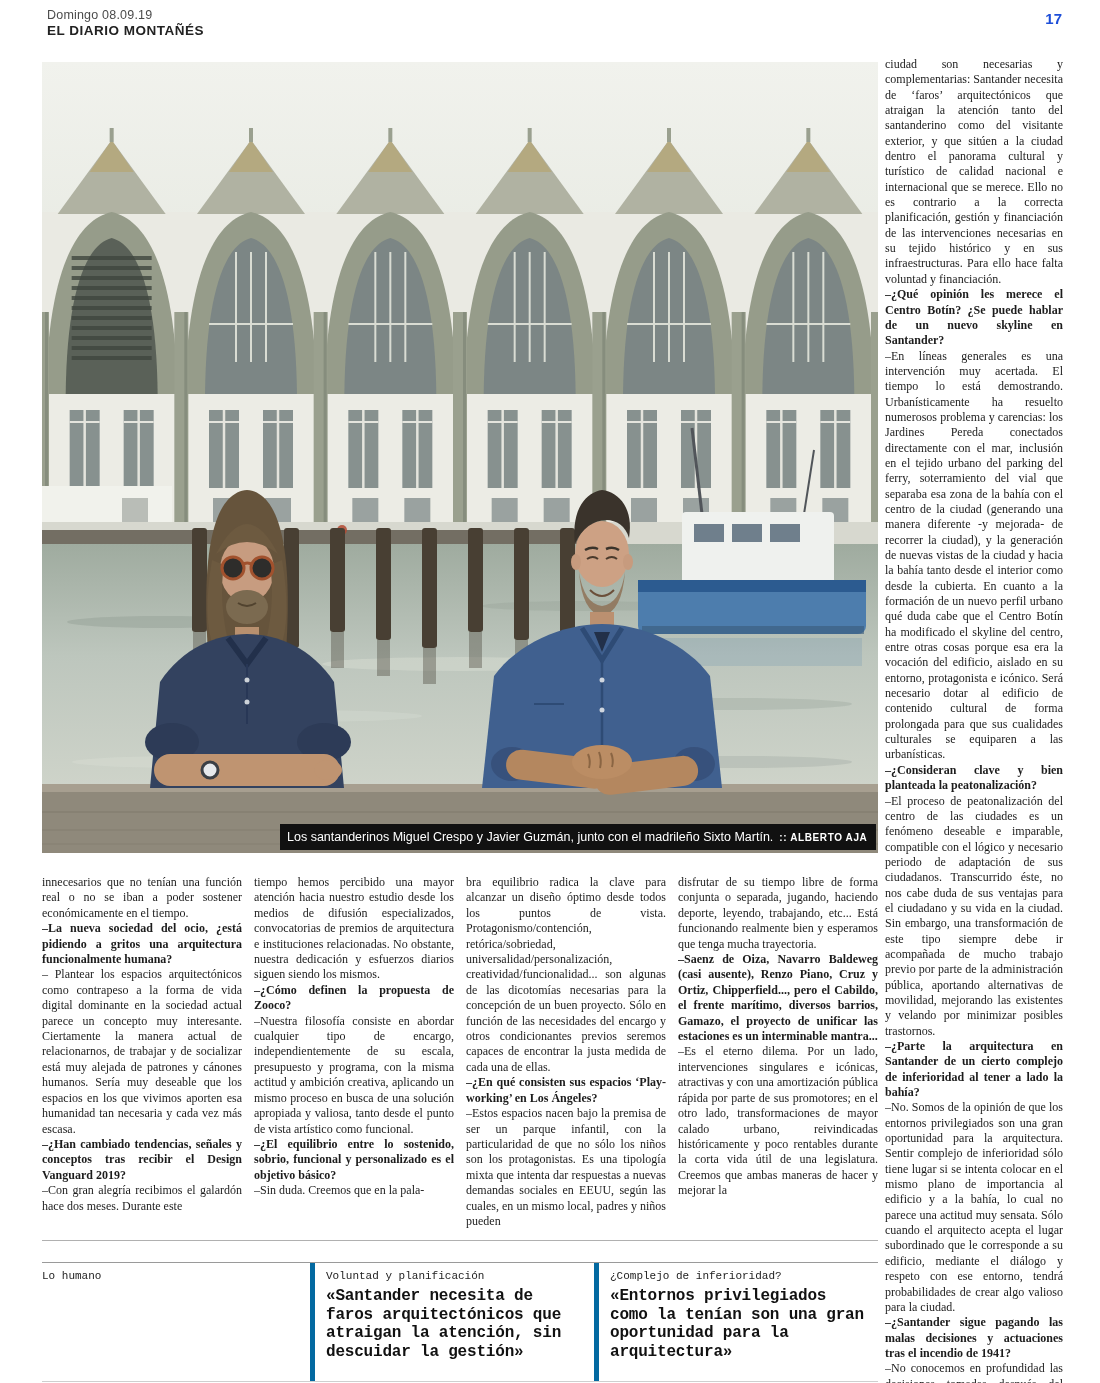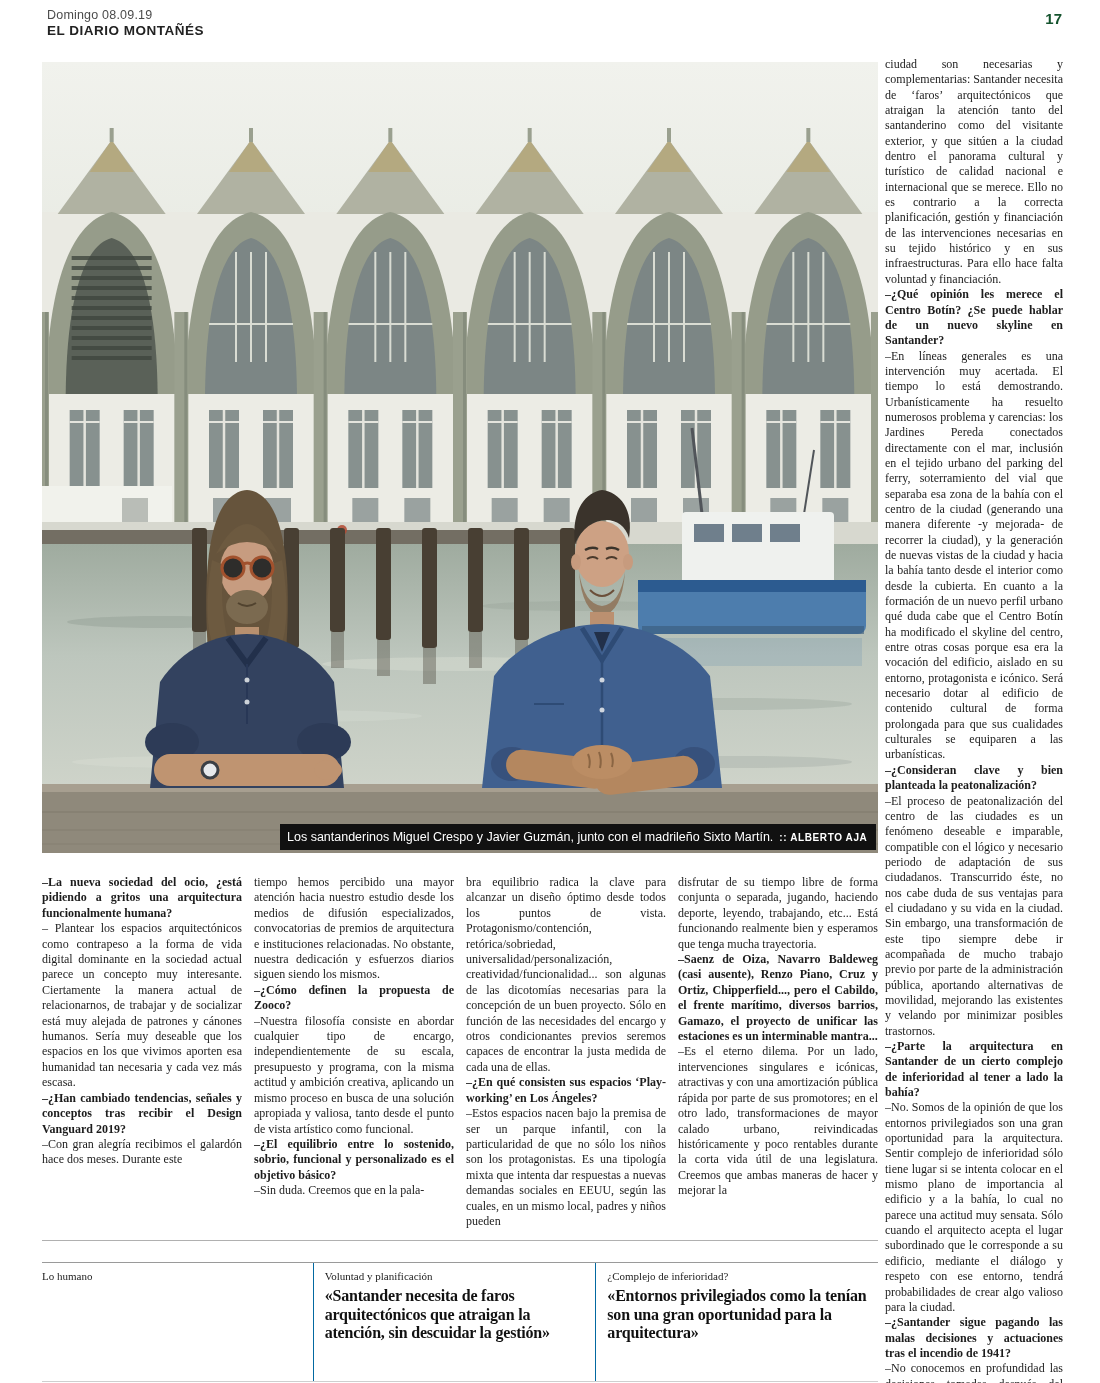--- a/index.html
+++ b/index.html
@@ -5,21 +5,21 @@
   html,body{margin:0;padding:0;}
   body{
     width:1100px;height:1383px;position:relative;background:#ffffff;
     font-family:"Liberation Serif", serif;color:#1c1c1c;overflow:hidden;
   }
   
   .masthead{position:absolute;left:47px;top:8px;font-family:"Liberation Sans",sans-serif;}
   .masthead .date{font-size:12.5px;color:#4b4b4b;letter-spacing:.2px;}
   .masthead .paper{font-size:13.5px;font-weight:bold;color:#222;letter-spacing:.5px;margin-top:1px;}
   .pagenum{position:absolute;right:38px;top:10px;font-family:"Liberation Sans",sans-serif;
-    font-size:15px;font-weight:bold;color:#14532d;}
+    font-size:15px;font-weight:bold;color:#1d4ed8;}
   
   .photo{position:absolute;left:42px;top:62px;width:836px;height:791px;overflow:hidden;background:#dfe2da;}
   .photo svg{display:block;}
   .caption{
     position:absolute;left:238px;top:762px;width:596px;height:26px;box-sizing:border-box;
     background:#111;color:#fff;font-family:"Liberation Sans",sans-serif;
     display:flex;align-items:center;padding:0 7px;white-space:nowrap;overflow:hidden;
   }
   .caption .cap-text{font-size:12.5px;text-align:right;}
   .caption .cap-credit{font-size:10px;font-weight:bold;letter-spacing:.6px;margin-left:6px;text-align:center;}
@@ -28,24 +28,24 @@
   .col{flex:1 1 0;overflow:hidden;}
   .seg{margin:0;font-size:12px;line-height:15.4px;text-align:justify;text-justify:inter-word;}
   .seg.q{font-weight:bold;}
   .sidecol{position:absolute;left:885px;top:57px;width:178px;height:1326px;overflow:hidden;}
   .sidecol .seg{font-size:12px;line-height:15.35px;}
   .rule-a{position:absolute;left:42px;top:1240px;width:836px;height:1px;background:#b0b0b0;}
   
   .quotes{
     position:absolute;left:42px;top:1262px;width:836px;height:120px;box-sizing:border-box;
     border-top:1px solid #9a9a9a;border-bottom:1px solid #cfcfcf;
-    display:flex;font-family:Liberation Serif, serif;
+    display:flex;font-family:Liberation Mono, monospace;
   }
   .quote-block{flex:1 1 0;box-sizing:border-box;padding:7px 10px 0 0;}
-  .quote-block + .quote-block{border-left:1px solid #0369a1;padding-left:11px;}
+  .quote-block + .quote-block{border-left:5px solid #0369a1;padding-left:11px;}
   .kicker{font-size:11px;color:#222;margin-bottom:5px;}
   .quote-text{font-size:16px;line-height:18.5px;font-weight:bold;color:#111;letter-spacing:-.2px;}
 </style>
 </head>
 <body>
 
 <div class="masthead">
   <div class="date">Domingo 08.09.19</div>
   <div class="paper">EL DIARIO MONTAÑÉS</div>
 </div>
@@ -316,20 +316,21 @@
 </svg>
 
   <div class="caption">
     <span class="cap-text">Los santanderinos Miguel Crespo y Javier Guzmán, junto con el madrileño Sixto Martín.</span>
     <span class="cap-credit">:: ALBERTO AJA</span>
   </div>
 </div>
 
 <div class="cols" id="article-cols">
     <div class="col">
+      <p class="seg">innecesarios que no tenían una función real o no se iban a poder sostener económicamente en el tiempo.</p>
       <p class="seg q">–La nueva sociedad del ocio, ¿está pidiendo a gritos una arquitectura funcionalmente humana?</p>
       <p class="seg">– Plantear los espacios arquitectónicos como contrapeso a la forma de vida digital dominante en la sociedad actual parece un concepto muy interesante. Ciertamente la manera actual de relacionarnos, de trabajar y de socializar está muy alejada de patrones y cánones humanos. Sería muy deseable que los espacios en los que vivimos aporten esa humanidad tan necesaria y cada vez más escasa.</p>
       <p class="seg q">–¿Han cambiado tendencias, señales y conceptos tras recibir el Design Vanguard 2019?</p>
       <p class="seg">–Con gran alegría recibimos el galardón hace dos meses. Durante este</p>
     </div>
     <div class="col">
       <p class="seg">tiempo hemos percibido una mayor atención hacia nuestro estudio desde los medios de difusión especializados, convocatorias de premios de arquitectura e instituciones relacionadas. No obstante, nuestra dedicación y esfuerzos diarios siguen siendo los mismos.</p>
       <p class="seg q">–¿Cómo definen la propuesta de Zooco?</p>
       <p class="seg">–Nuestra filosofía consiste en abordar cualquier tipo de encargo, independientemente de su escala, presupuesto y programa, con la misma actitud y ambición creativa, aplicando un mismo proceso en busca de una solución apropiada y valiosa, tanto desde el punto de vista artístico como funcional.</p>
       <p class="seg q">–¿El equilibrio entre lo sostenido, sobrio, funcional y personalizado es el objetivo básico?</p>

